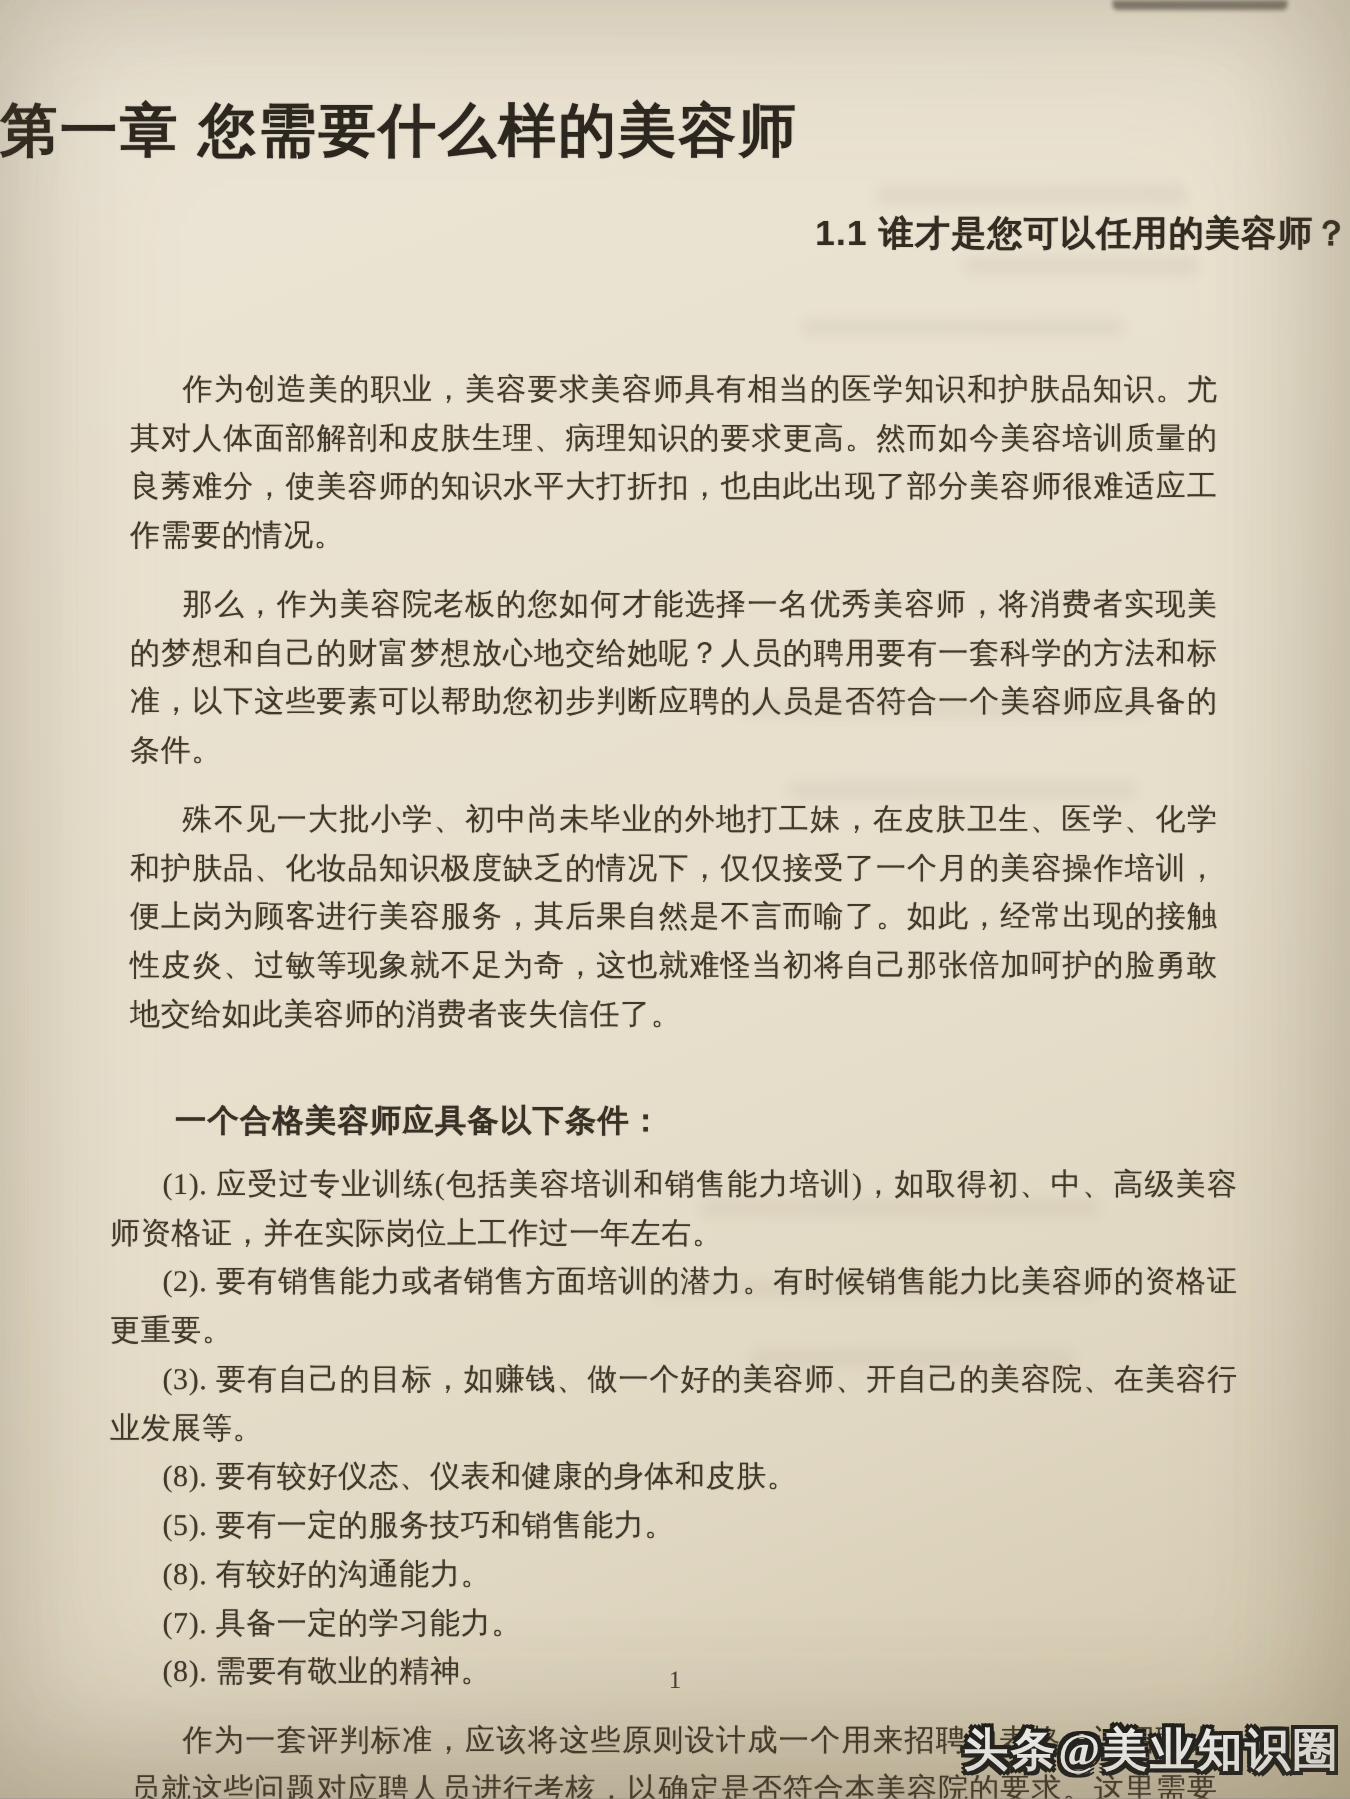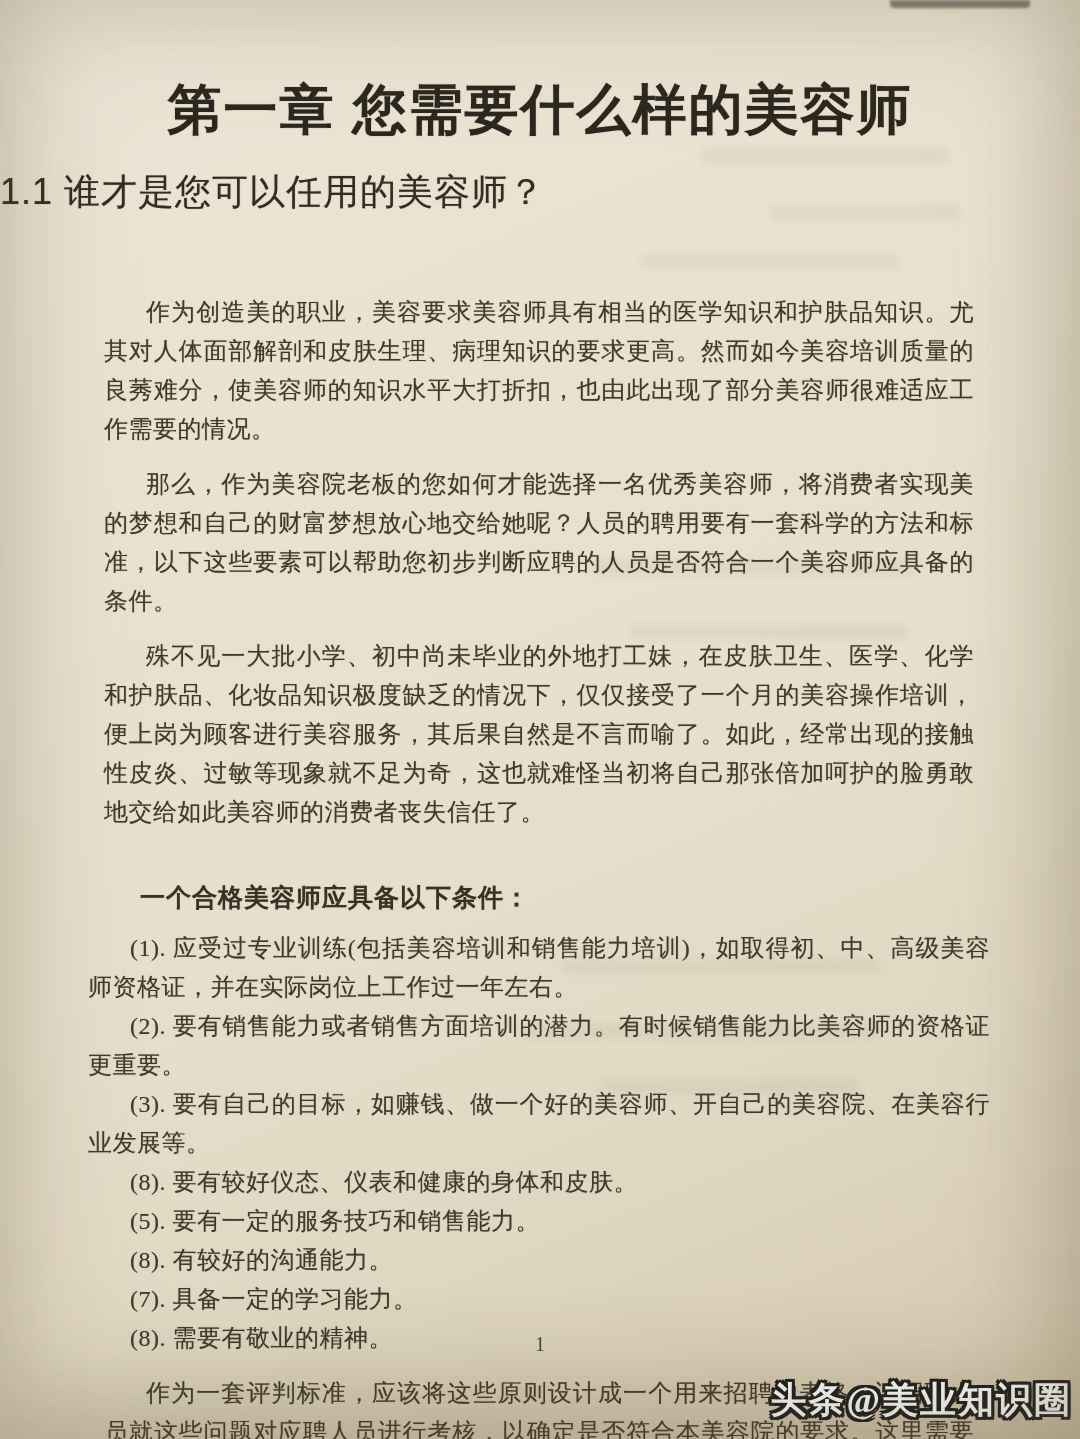--- a/index.html
+++ b/index.html
@@ -34,38 +34,38 @@
       inset 0 0 150px rgba(110, 95, 65, 0.20),
       inset -30px 0 90px rgba(110, 95, 65, 0.10),
       inset 0 -50px 100px rgba(90, 75, 50, 0.16);
   }
   .chapter-title {
     position: absolute;
     top: 74px;
     left: 0;
     right: 0;
     margin: 0;
-    text-align: center;
+    text-align: left;
     font-family: "Liberation Sans", "DejaVu Sans", sans-serif;
     font-weight: 700;
-    font-size: 54px;
+    font-size: 46px;
     letter-spacing: 2px;
     color: #2c271f;
     text-shadow: 0 0 1px rgba(44, 39, 31, 0.55);
   }
   .section-title {
     position: absolute;
     top: 168px;
     left: 0;
     right: 0;
     margin: 0;
-    text-align: left;
+    text-align: right;
     font-family: "Liberation Sans", "DejaVu Sans", sans-serif;
-    font-weight: 400;
-    font-size: 36px;
+    font-weight: 700;
+    font-size: 28px;
     letter-spacing: 1px;
     color: #322c22;
     text-shadow: 0 0 1px rgba(50, 44, 34, 0.5);
   }
   .body-text {
     position: absolute;
     top: 277px;
     left: 88px;
     width: 902px;
     font-size: 24px;

